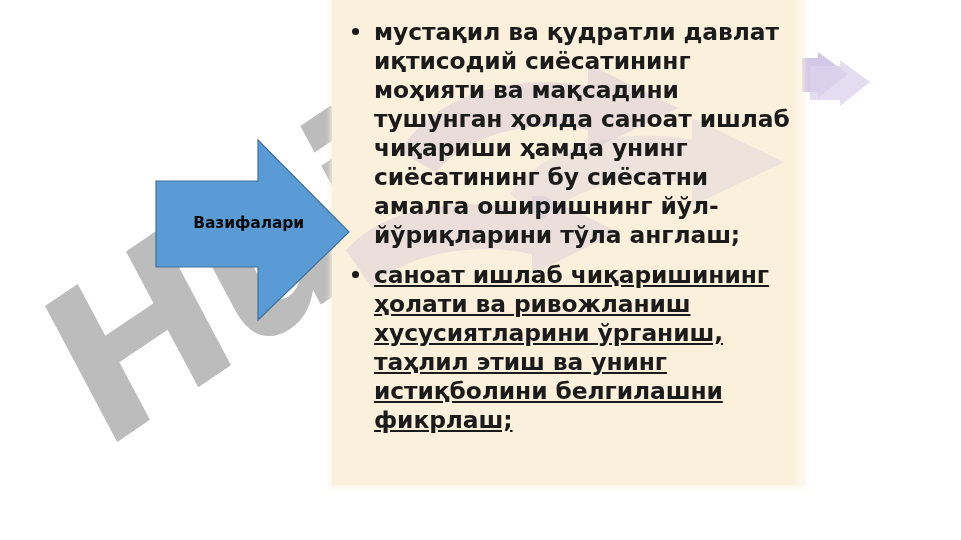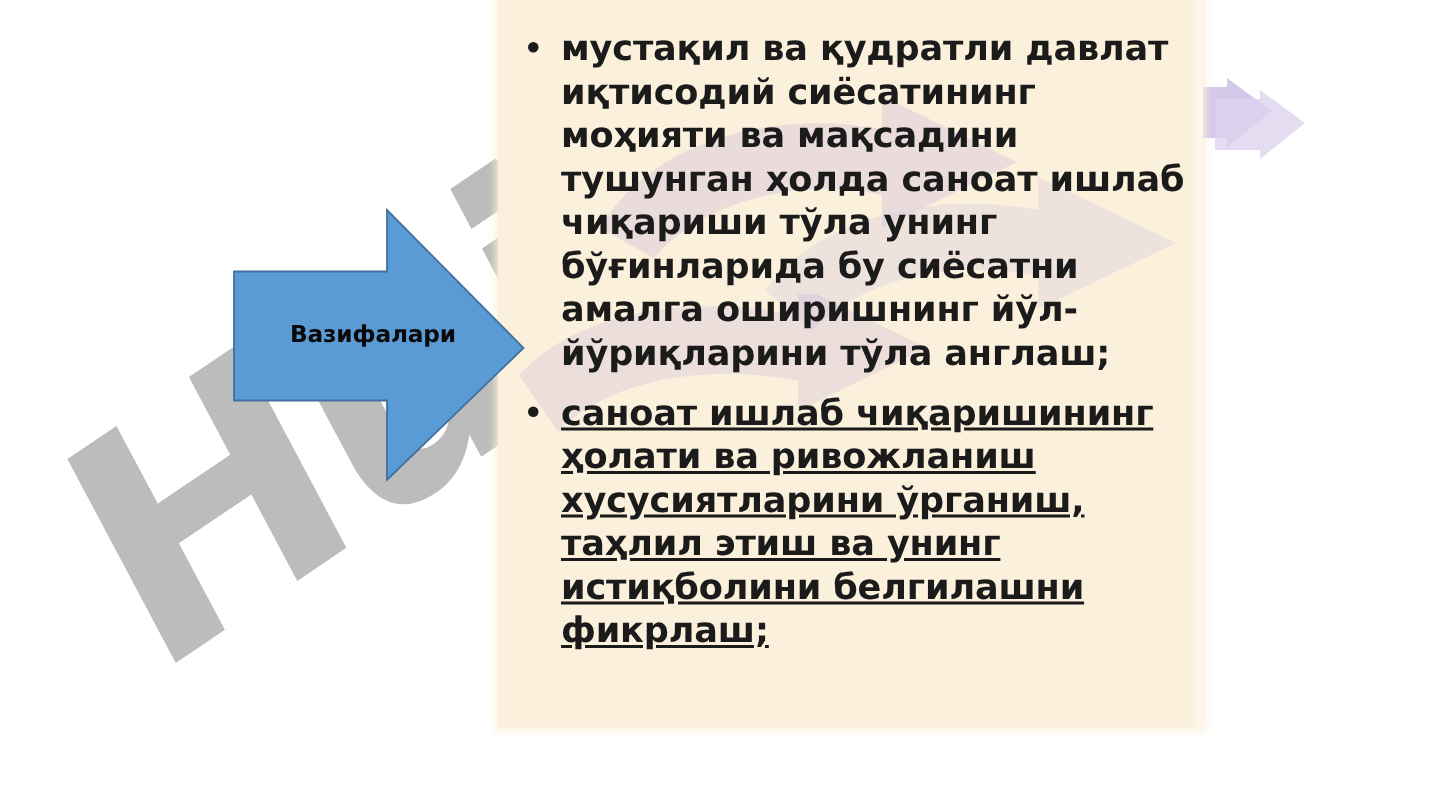--- a/index.html
+++ b/index.html
@@ -183,21 +183,21 @@
   <div class="arrow-shape">
     <svg width="206" height="196" viewBox="0 0 206 196">
       <path d="M6 49 L108 49 L108 8 L199 100 L108 188 L108 135 L6 135 Z" fill="#5b9bd5" stroke="#41719c" stroke-width="1.2"></path>
     </svg>
   </div>
   <div class="arrow-label">Вазифалари</div>
 
   <ul class="bullet-list">
     <li class="bullet-item">
       <span class="bullet-dot"></span>
-      <span>мустақил ва қудратли давлат иқтисодий сиёсатининг моҳияти ва мақсадини тушунган ҳолда саноат ишлаб чиқариши тўла унинг бўғинларида бу сиёсатни амалга оширишнинг йўл-йўриқларини тўла англаш;</span>
+      <span>мустақил ва қудратли давлат иқтисодий сиёсатининг моҳияти ва мақсадини тушунган ҳолда саноат ишлаб чиқариши ҳамда унинг сиёсатининг бу сиёсатни амалга оширишнинг йўл-йўриқларини тўла англаш;</span>
     </li>
     <li class="bullet-item">
       <span class="bullet-dot"></span>
       <span>саноат ишлаб чиқаришининг ҳолати ва ривожланиш хусусиятларини ўрганиш, таҳлил этиш ва унинг истиқболини белгилашни фикрлаш;</span>
     </li>
   </ul>
 
 </div>
 
 </body></html>

